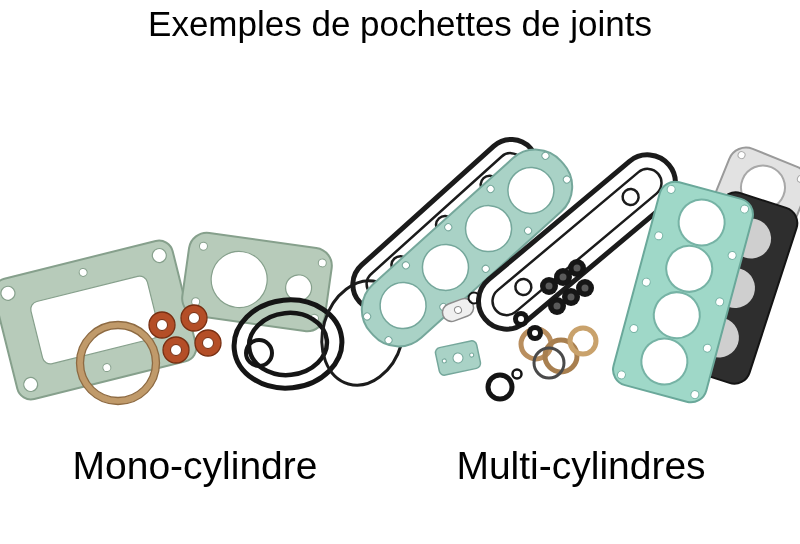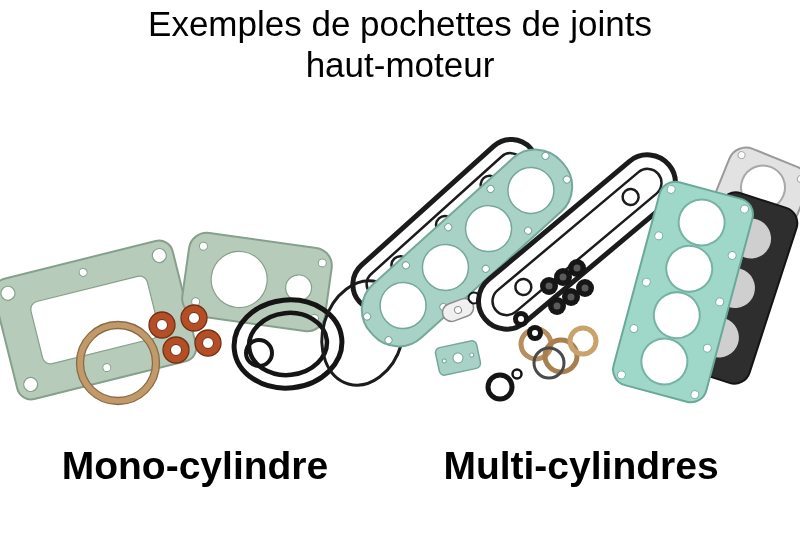--- a/index.html
+++ b/index.html
@@ -6,32 +6,31 @@
   body{
     width:800px;height:544px;position:relative;overflow:hidden;
     background:#ffffff;color:#000;
     font-family:"Liberation Sans", sans-serif;
   }
   h1.title{
     position:absolute;top:4px;left:0;width:800px;margin:0;
     text-align:center;font-size:35px;font-weight:400;line-height:1.17;
   }
   .caption{
-    position:absolute;top:444px;font-size:39px;font-weight:700;text-align:center;
+    position:absolute;top:444px;font-size:39px;font-weight:400;text-align:center;
   }
   .caption-mono{left:25px;width:340px;}
   .caption-multi{left:411px;width:340px;}
   svg.illustration{position:absolute;top:120px;left:0;}
 </style>
 </head>
 <body>
 
 <h1 class="title">
   <span>Exemples de pochettes de joints</span><br>
-  <span>haut-moteur</span>
 </h1>
 
 <svg class="illustration" width="800" height="330" viewBox="0 0 800 330">
 
   <g>
 
     <g transform="translate(95,200) rotate(-14)">
       <rect x="-92" y="-62" width="184" height="124" rx="14" stroke="#86a08c" stroke-width="2" fill="#b7cbba"></rect>
       <rect x="-60" y="-32" width="120" height="64" rx="8" fill="#ffffff" stroke="#86a08c" stroke-width="1.2"></rect>
       <circle cx="-78" cy="-47" r="7" fill="#ffffff" stroke="#86a08c" stroke-width="1.2"></circle>

